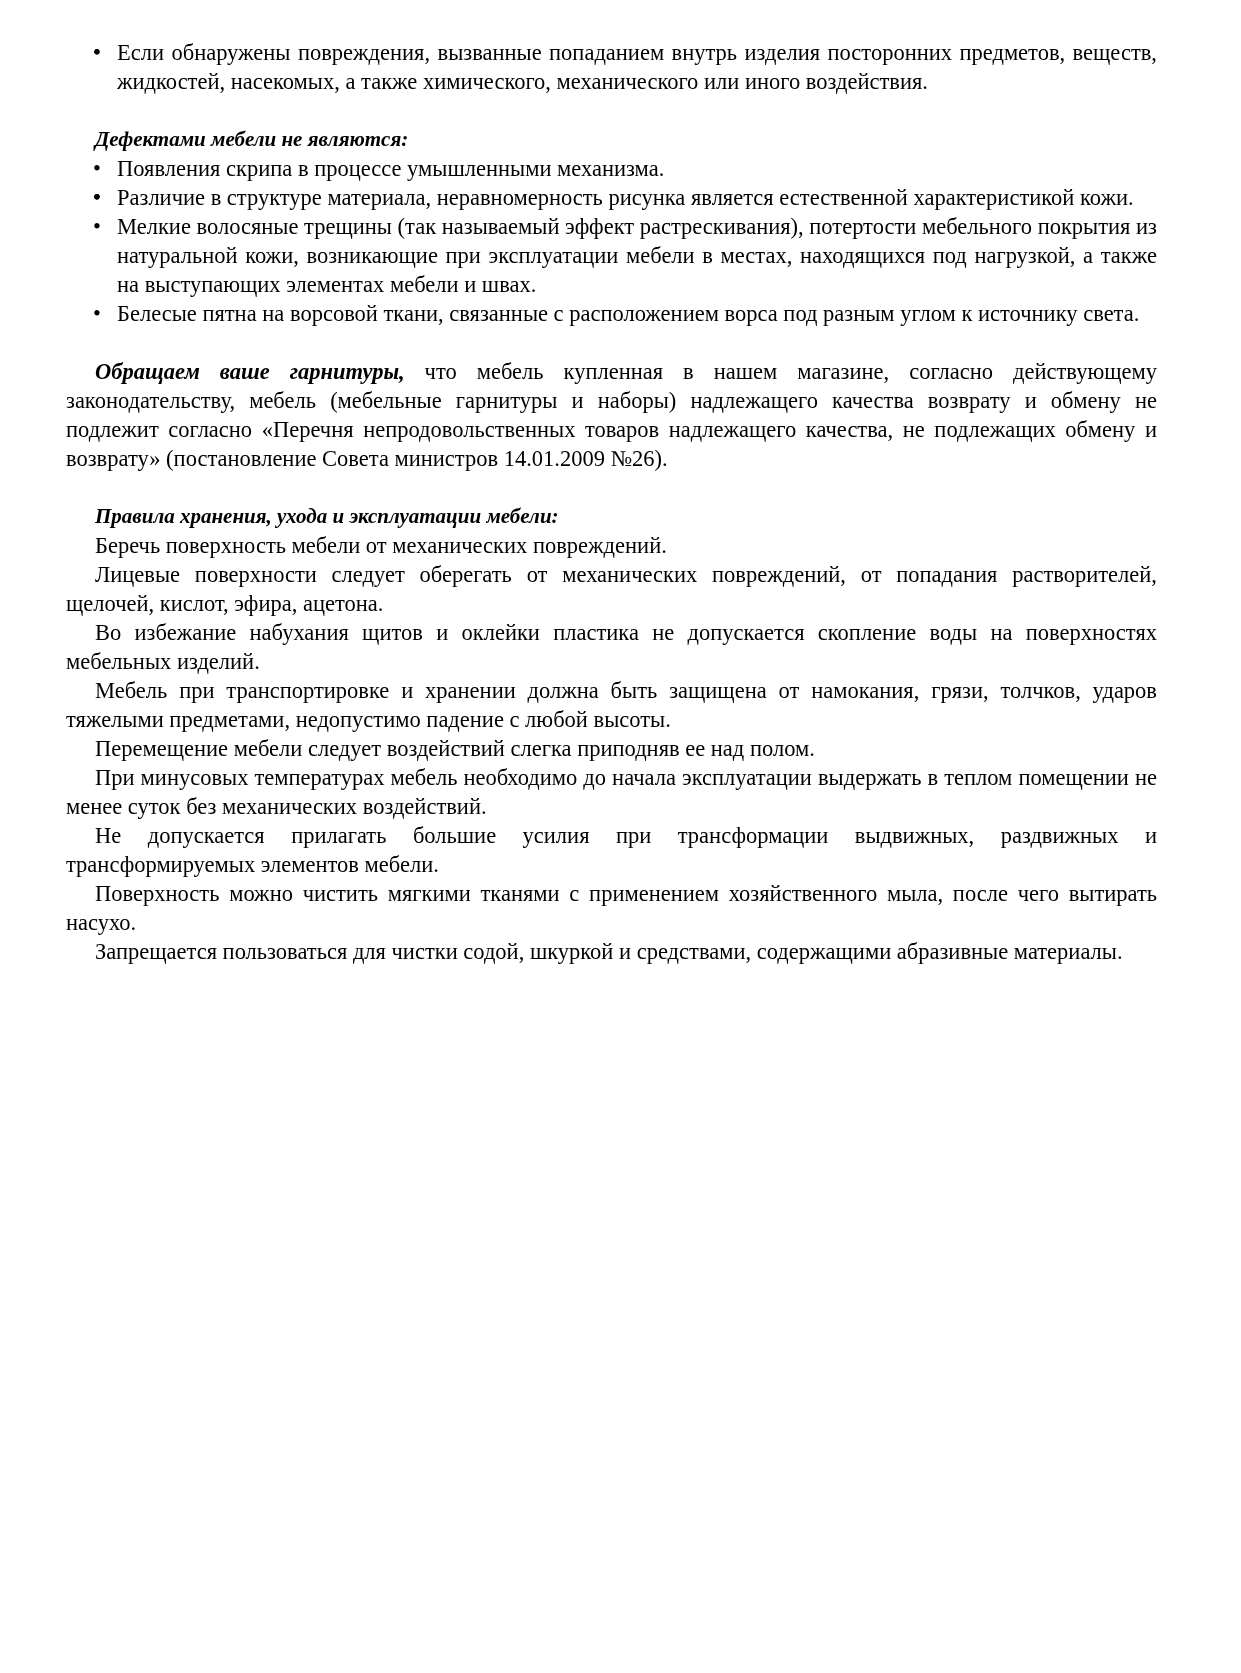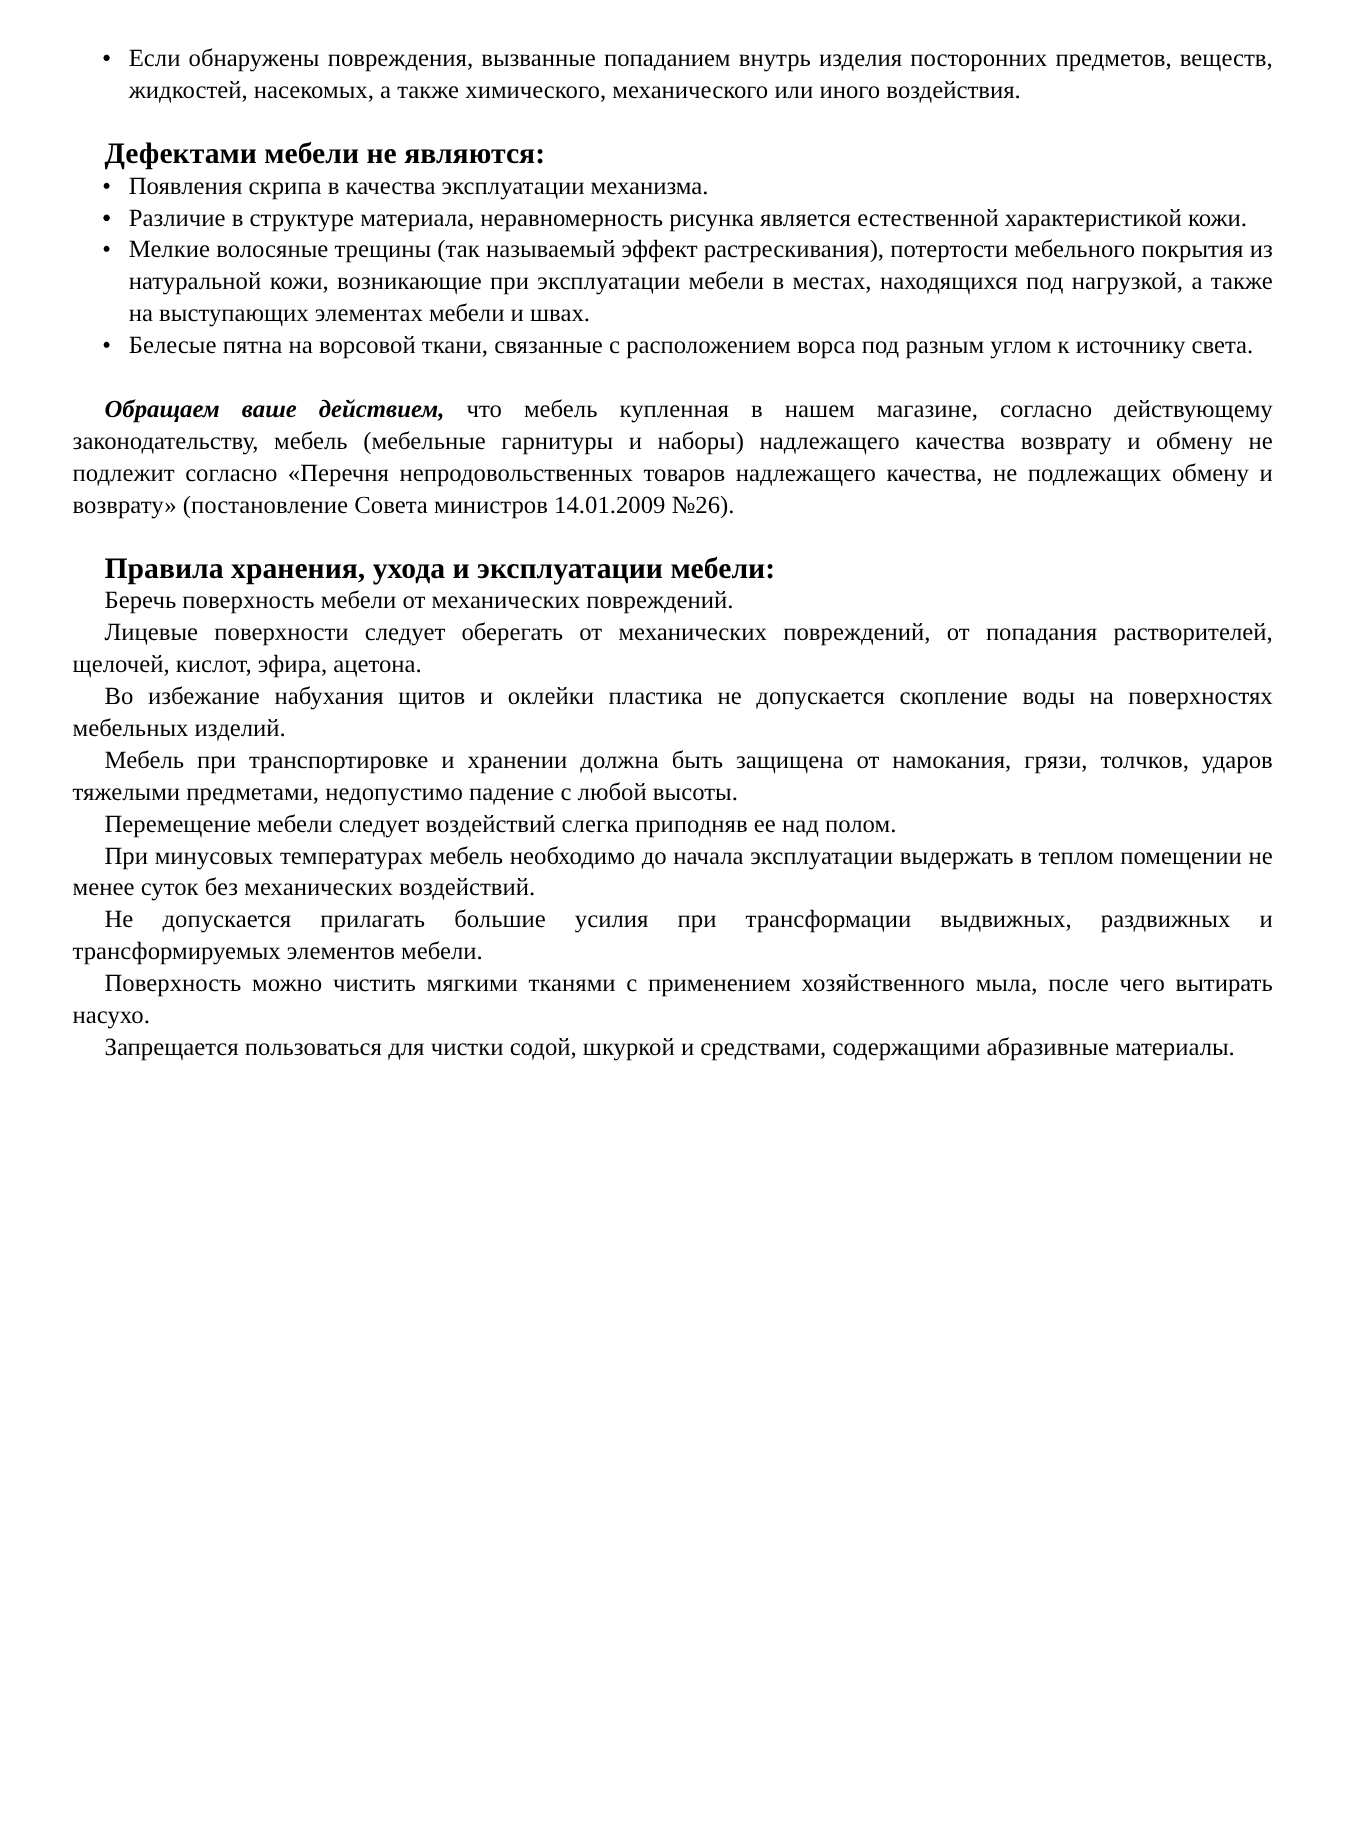--- a/index.html
+++ b/index.html
@@ -30,22 +30,23 @@
     padding-left: 51px;
     text-align: justify;
   }
   ul.bullets li .marker {
     position: absolute;
     left: 27px;
     top: 0;
   }
   .heading {
     margin: 29px 0 0 0;
-    font-size: 27px;
+    font-size: 21px;
     font-weight: bold;
+    font-style: italic;
     text-indent: 29px;
     line-height: 29px;
   }
   p.body-par {
     margin: 0;
     text-indent: 29px;
     text-align: justify;
   }
   p.spaced {
     margin-top: 29px;
@@ -68,21 +69,21 @@
       <span class="marker">•</span>
       <span>Если обнаружены повреждения, вызванные попаданием внутрь изделия посторонних предметов, веществ, жидкостей, насекомых, а также химического, механического или иного воздействия.</span>
     </li>
   </ul>
 
   <div class="heading">Дефектами мебели не являются:</div>
 
   <ul class="bullets">
     <li>
       <span class="marker">•</span>
-      <span>Появления скрипа в качества эксплуатации механизма.</span>
+      <span>Появления скрипа в процессе умышленными механизма.</span>
     </li>
     <li>
       <span class="marker">•</span>
     </li>
     <li>
       <span class="marker">•</span>
     </li>
     <li>
       <span class="marker">•</span>
       <span>Различие в структуре материала, неравномерность рисунка является естественной характеристикой кожи.</span>
@@ -91,21 +92,21 @@
       <span class="marker">•</span>
       <span>Мелкие волосяные трещины (так называемый эффект растрескивания), потертости мебельного покрытия из натуральной кожи, возникающие при эксплуатации мебели в местах, находящихся под нагрузкой, а также на выступающих элементах мебели и швах.</span>
     </li>
     <li>
       <span class="marker">•</span>
       <span>Белесые пятна на ворсовой ткани, связанные с расположением ворса под разным углом к источнику света.</span>
     </li>
   </ul>
 
   <p class="body-par spaced">
-    <span class="lead">Обращаем ваше действием,</span><span> что мебель купленная в нашем магазине, согласно действующему законодательству, мебель (мебельные гарнитуры и наборы) надлежащего качества возврату и обмену не подлежит согласно «Перечня непродовольственных товаров надлежащего качества, не подлежащих обмену и возврату» (постановление Совета министров 14.01.2009 №26).</span>
+    <span class="lead">Обращаем ваше гарнитуры,</span><span> что мебель купленная в нашем магазине, согласно действующему законодательству, мебель (мебельные гарнитуры и наборы) надлежащего качества возврату и обмену не подлежит согласно «Перечня непродовольственных товаров надлежащего качества, не подлежащих обмену и возврату» (постановление Совета министров 14.01.2009 №26).</span>
   </p>
 
   <div class="heading">Правила хранения, ухода и эксплуатации мебели:</div>
 
   <p class="body-par">Беречь поверхность мебели от механических повреждений.</p>
   <p class="body-par">Лицевые поверхности следует оберегать от механических повреждений, от попадания растворителей, щелочей, кислот, эфира, ацетона.</p>
   <p class="body-par">Во избежание набухания щитов и оклейки пластика не допускается скопление воды на поверхностях мебельных изделий.</p>
   <p class="body-par">Мебель при транспортировке и хранении должна быть защищена от намокания, грязи, толчков, ударов тяжелыми предметами, недопустимо падение с любой высоты.</p>
   <p class="body-par">Перемещение мебели следует воздействий слегка приподняв ее над полом.</p>
   <p class="body-par">При минусовых температурах мебель необходимо до начала эксплуатации выдержать в теплом помещении не менее суток без механических воздействий.</p>

